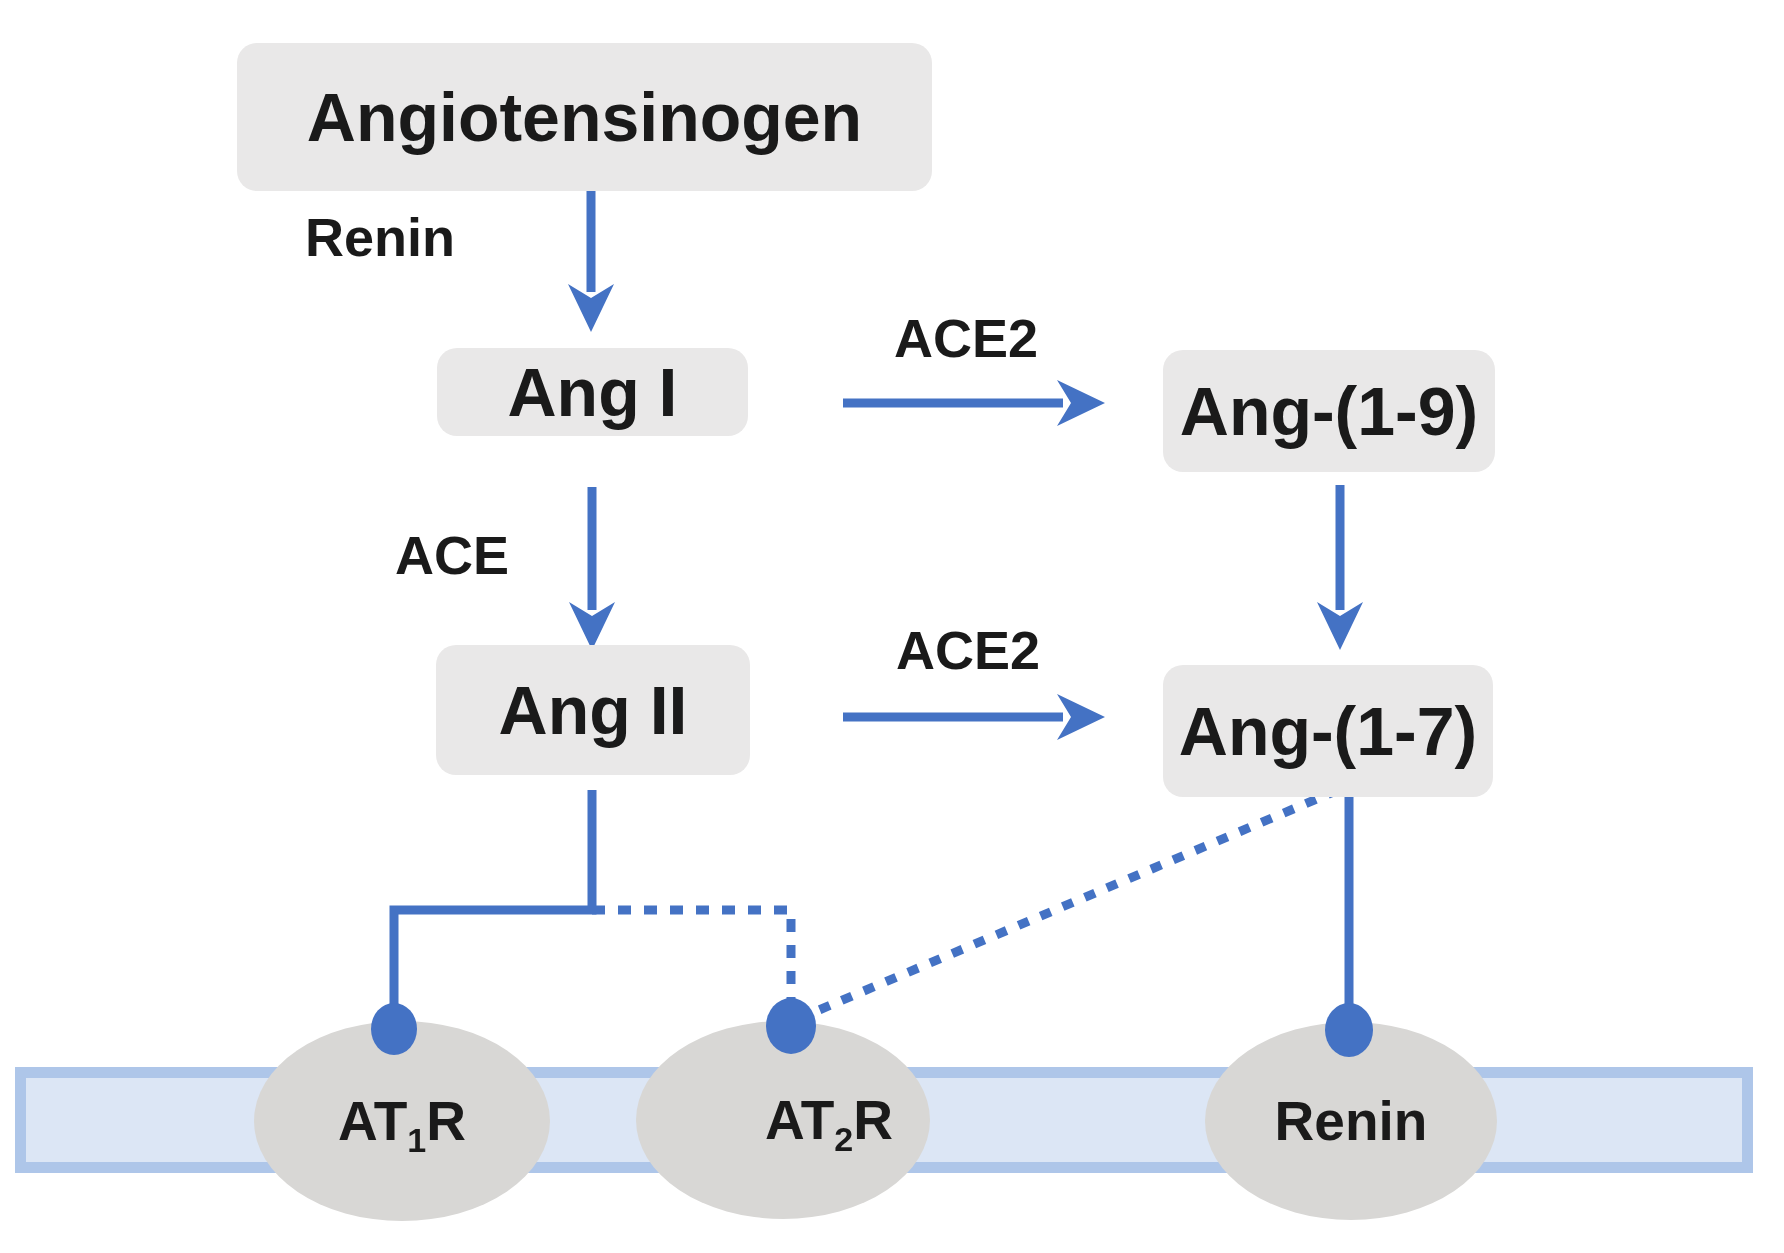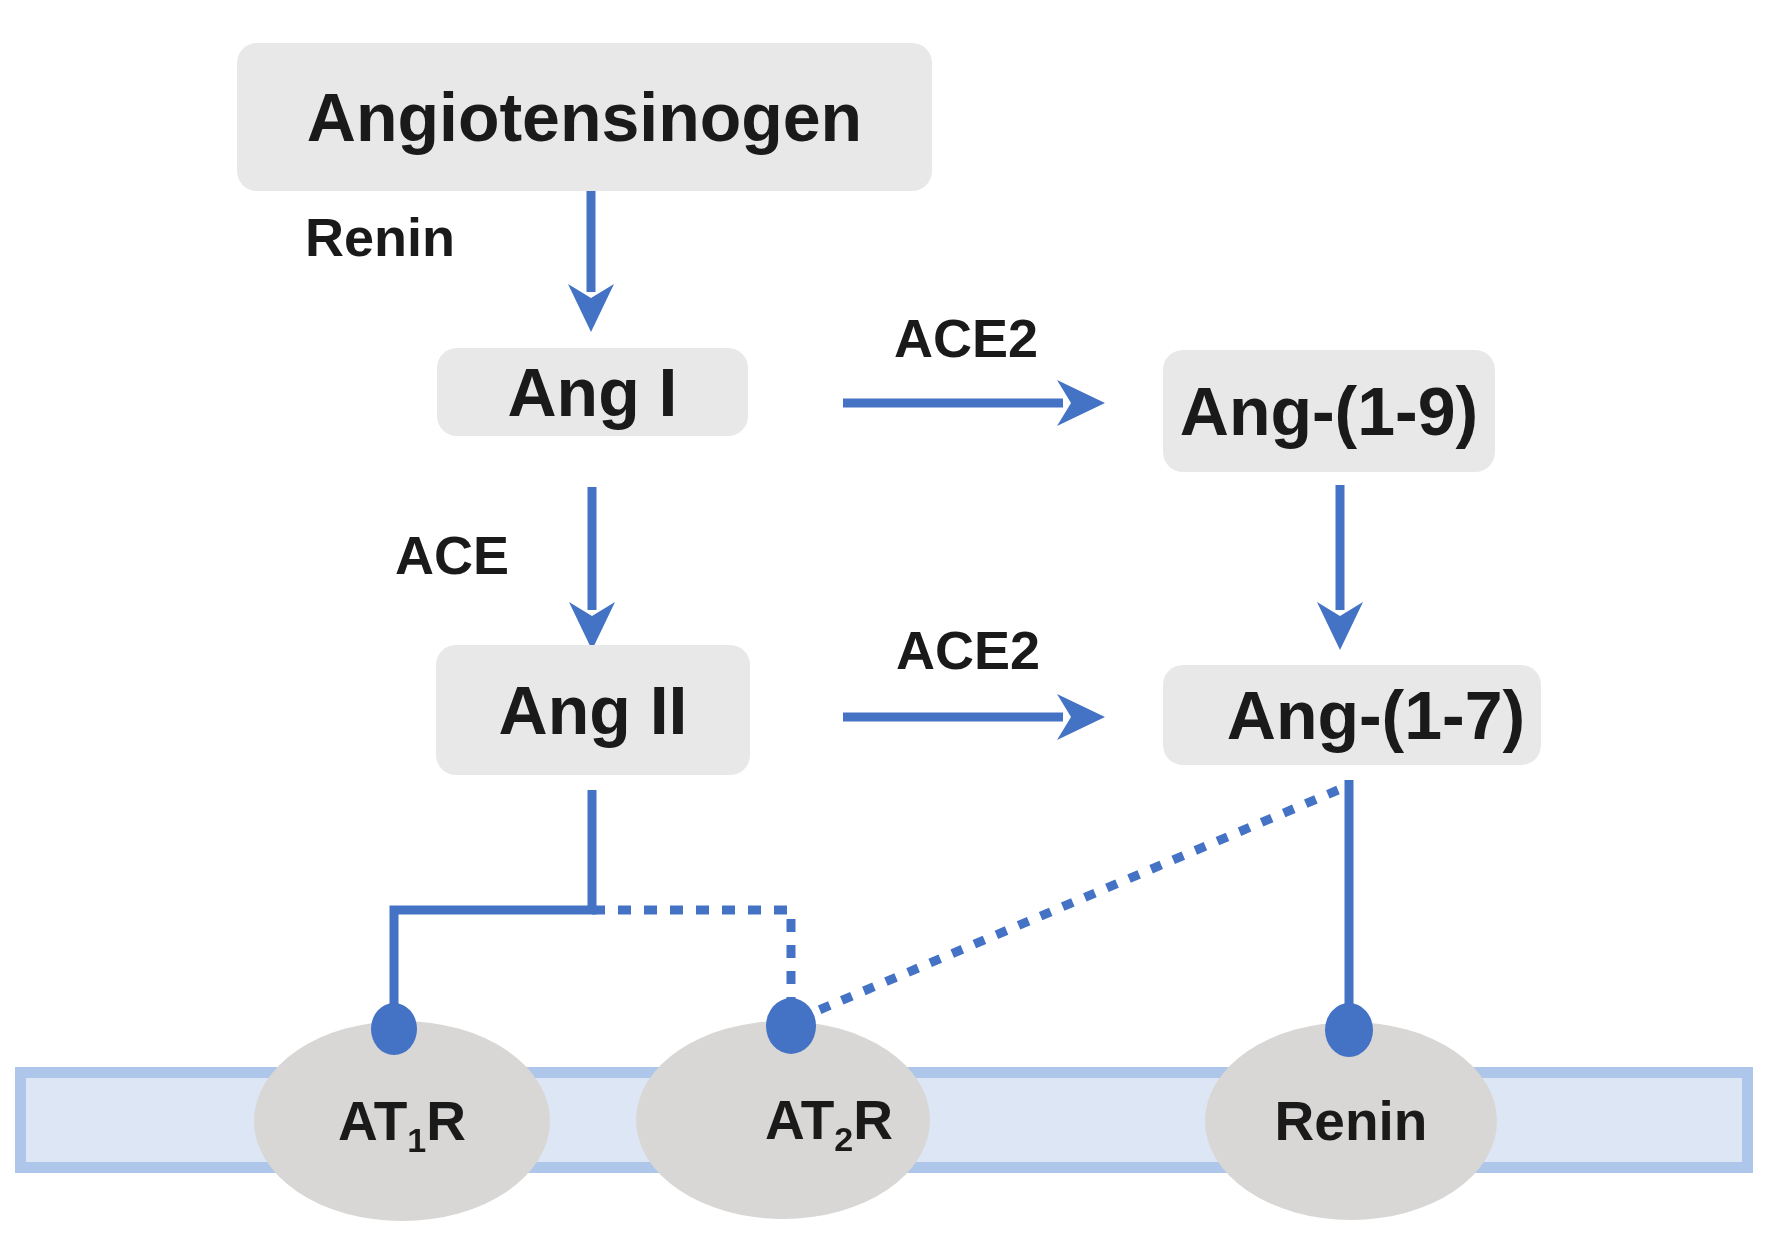--- a/index.html
+++ b/index.html
@@ -91,21 +91,21 @@
   </svg>
 
   <div class="node" style="left:237px;top:43px;width:695px;height:148px;">Angiotensinogen</div>
 
   <div class="node" style="left:437px;top:348px;width:311px;height:88px;">Ang I</div>
 
   <div class="node" style="left:436px;top:645px;width:314px;height:130px;">Ang II</div>
 
   <div class="node" style="left:1163px;top:350px;width:332px;height:122px;text-align:center;">Ang-(1-9)</div>
 
-  <div class="node" style="left:1163px;top:665px;width:330px;height:100px;padding-left:48px;">Ang-(1-7)</div>
+  <div class="node" style="left:1163px;top:665px;width:330px;height:132px;">Ang-(1-7)</div>
 
   <div class="enzyme" style="left:380px;top:237px;">Renin</div>
 
   <div class="enzyme" style="left:452px;top:555px;">ACE</div>
 
   <div class="enzyme" style="left:966px;top:338px;">ACE2</div>
 
   <div class="enzyme" style="left:968px;top:650px;">ACE2</div>
 
   <div class="receptor-label" style="left:402px;top:1121px;">

